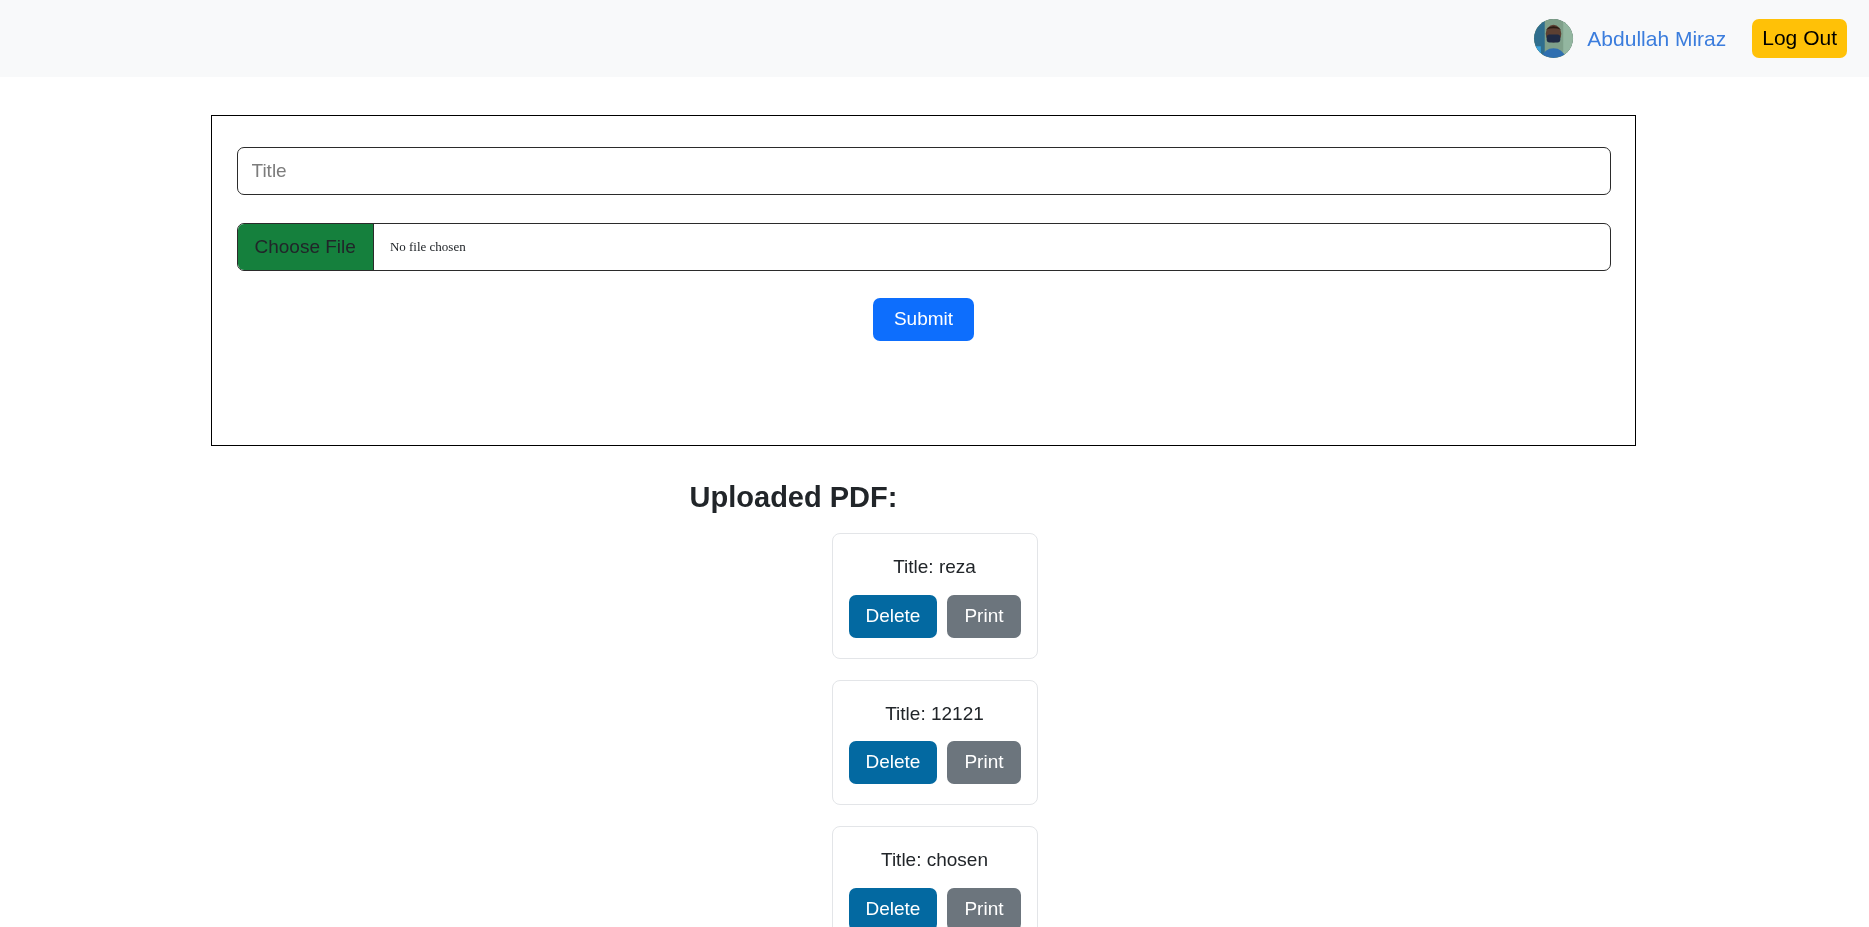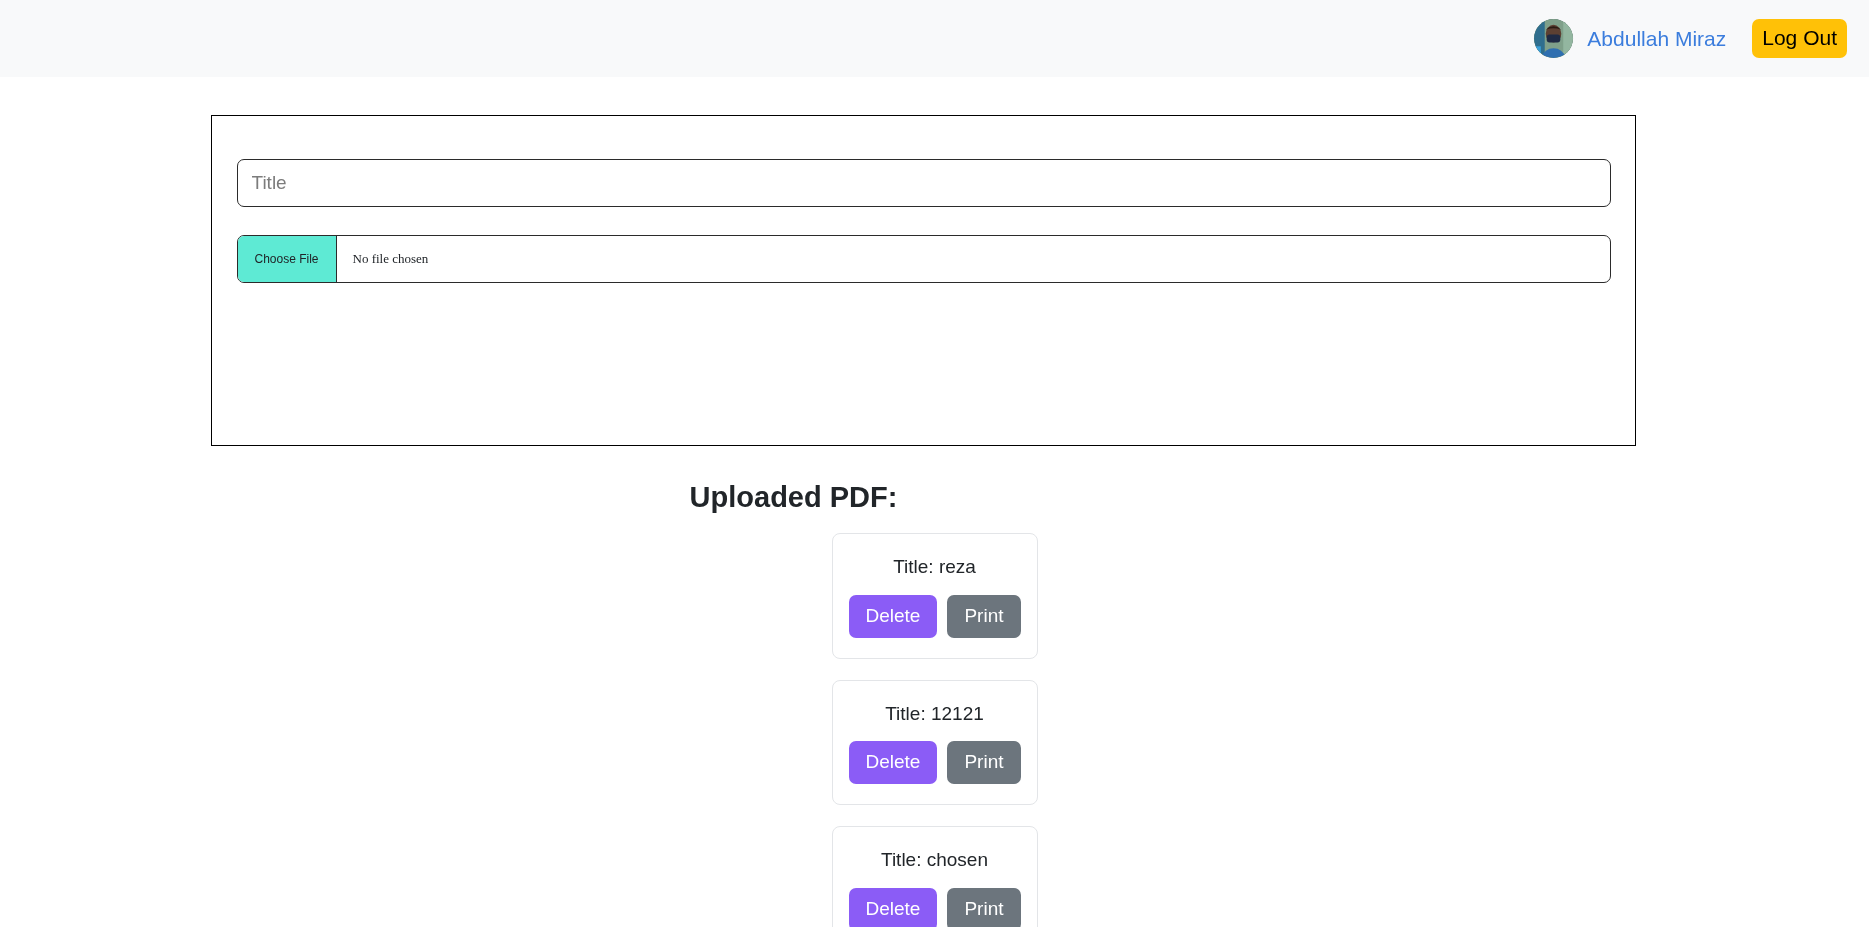--- a/index.html
+++ b/index.html
@@ -73,21 +73,21 @@
     text-align: center;
     font-size: 30px;
     font-weight: bold;
     margin: 31px 0 0 0;
     letter-spacing: 0.1px;
   }
   .text-input {
     display: block;
     width: 1374px;
     height: 48px;
-    margin: 43px auto 0 auto;
+    margin: 31px auto 0 auto;
     border: 1.4px solid #2b2b2b;
     border-radius: 7px;
     padding: 0 14px;
     font-size: 19px;
     font-family: "Liberation Sans", sans-serif;
     color: #212529;
     background: #ffffff;
     outline: none;
   }
   .text-input::placeholder { color: #7c7c7c; }
@@ -100,23 +100,23 @@
     margin: 28px auto 0 auto;
     border: 1.4px solid #2b2b2b;
     border-radius: 7px;
     overflow: hidden;
     background: #ffffff;
   }
   .file-btn {
     display: flex;
     align-items: center;
     padding: 0 17px;
-    background: #5eead4;
+    background: #15803d;
     border-right: 1.4px solid #2b2b2b;
-    font-size: 12px;
+    font-size: 19px;
     white-space: nowrap;
     cursor: pointer;
   }
   .file-name {
     display: flex;
     align-items: center;
     padding-left: 16px;
     font-size: 13px;
     color: #212529;
     font-family: Liberation Serif, serif;
@@ -173,21 +173,21 @@
     color: #212529;
     margin: 0 0 16px 0;
     line-height: 1.2;
   }
   .pdf-card-actions {
     display: flex;
     justify-content: center;
     gap: 10px;
   }
   .btn-delete {
-    background: #8b5cf6;
+    background: #0369a1;
     color: #ffffff;
     border: none;
     border-radius: 7px;
     font-size: 19px;
     font-family: "Liberation Sans", sans-serif;
     padding: 9px 17px;
     cursor: pointer;
     line-height: 1.2;
   }
   .btn-print {
@@ -233,20 +233,23 @@
 
 <div class="upload-card">
 
   <input class="text-input" type="text" placeholder="Title" style="">
 
   <div class="file-input">
     <span class="file-btn">Choose File</span>
     <span class="file-name">No file chosen</span>
   </div>
 
+  <div class="submit-row">
+    <button class="submit-btn">Submit</button>
+  </div>
 </div>
 
 <h2 class="list-heading">Uploaded PDF:</h2>
 
 <div class="pdf-list">
   <div class="pdf-card">
     <p class="pdf-card-title">Title: reza</p>
     <div class="pdf-card-actions">
       <button class="btn-delete">Delete</button>
       <button class="btn-print">Print</button>

